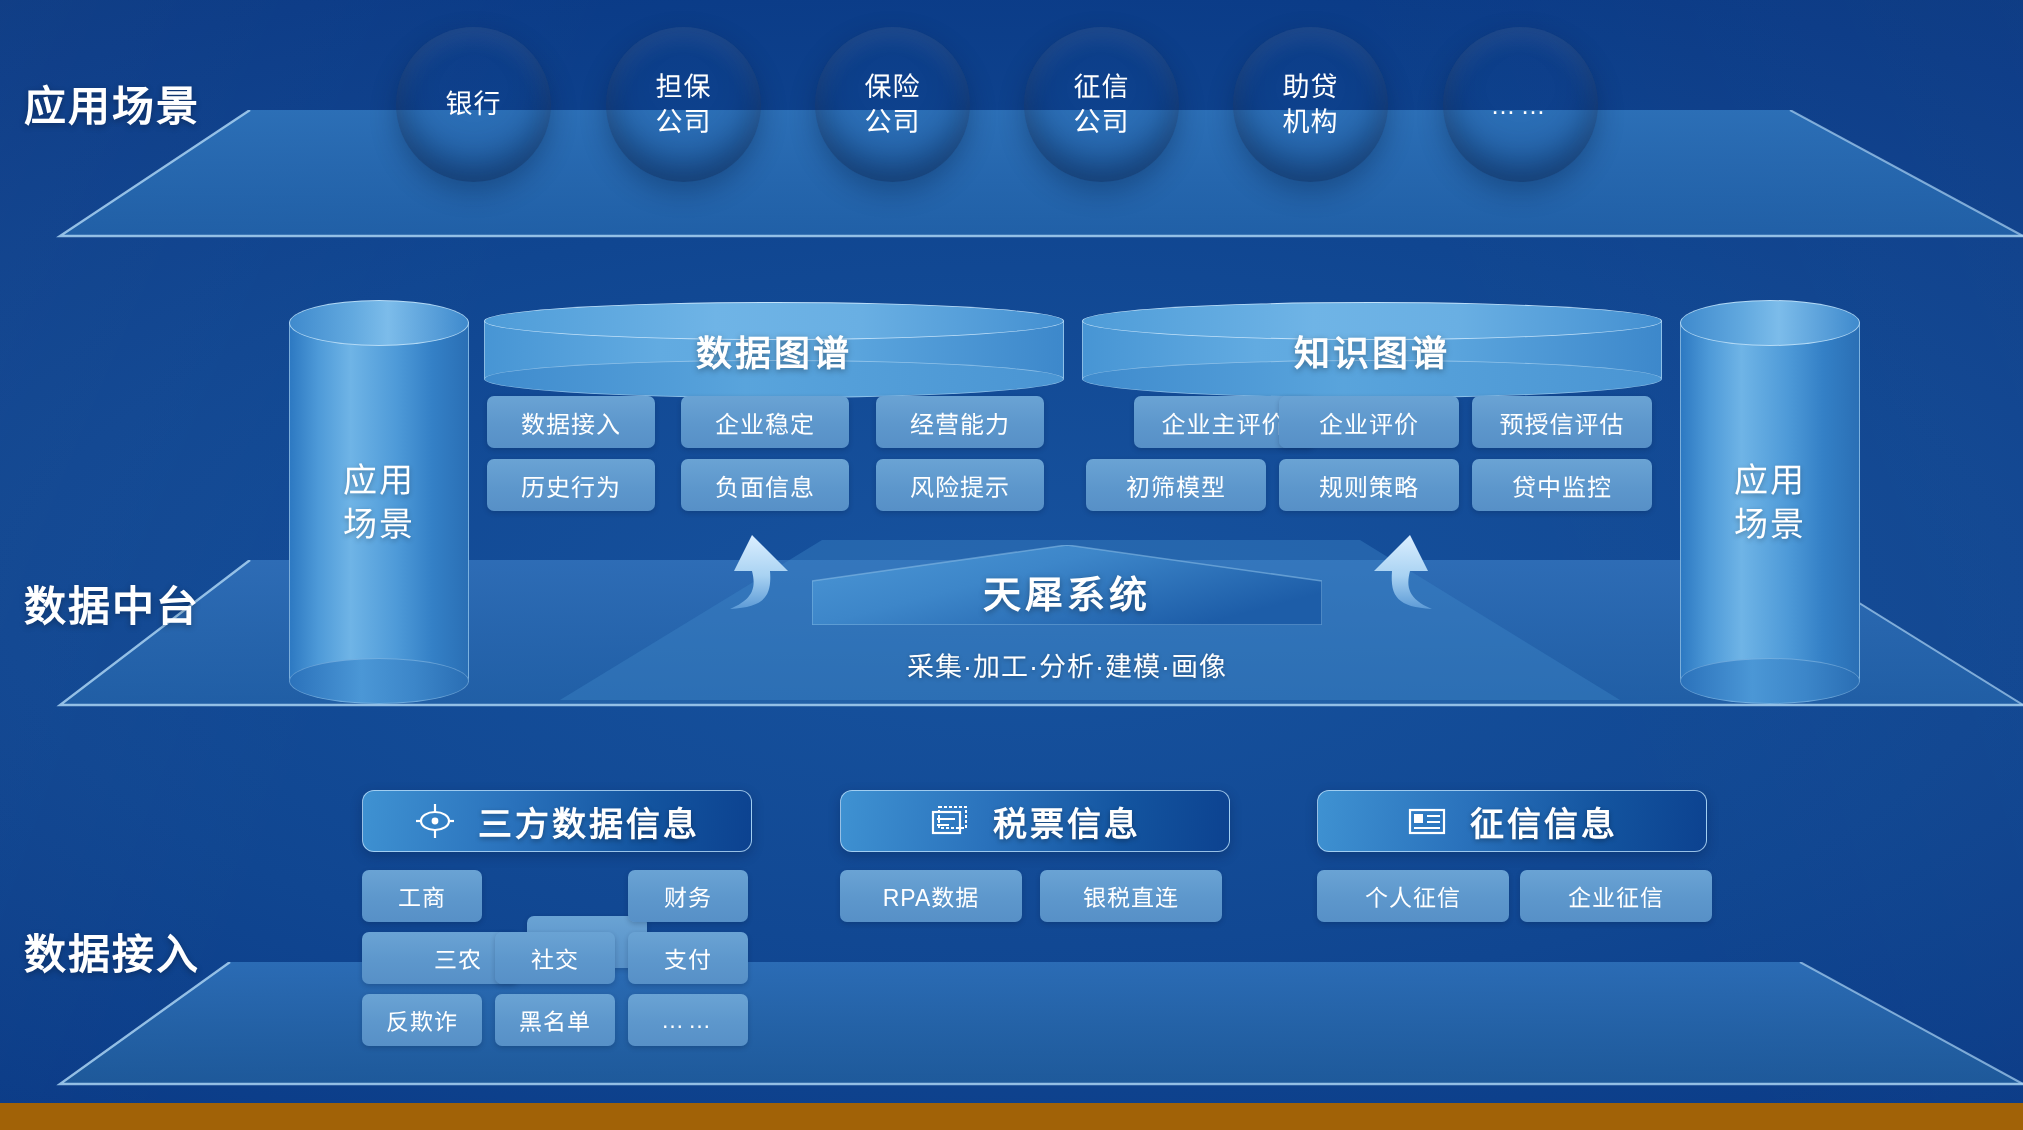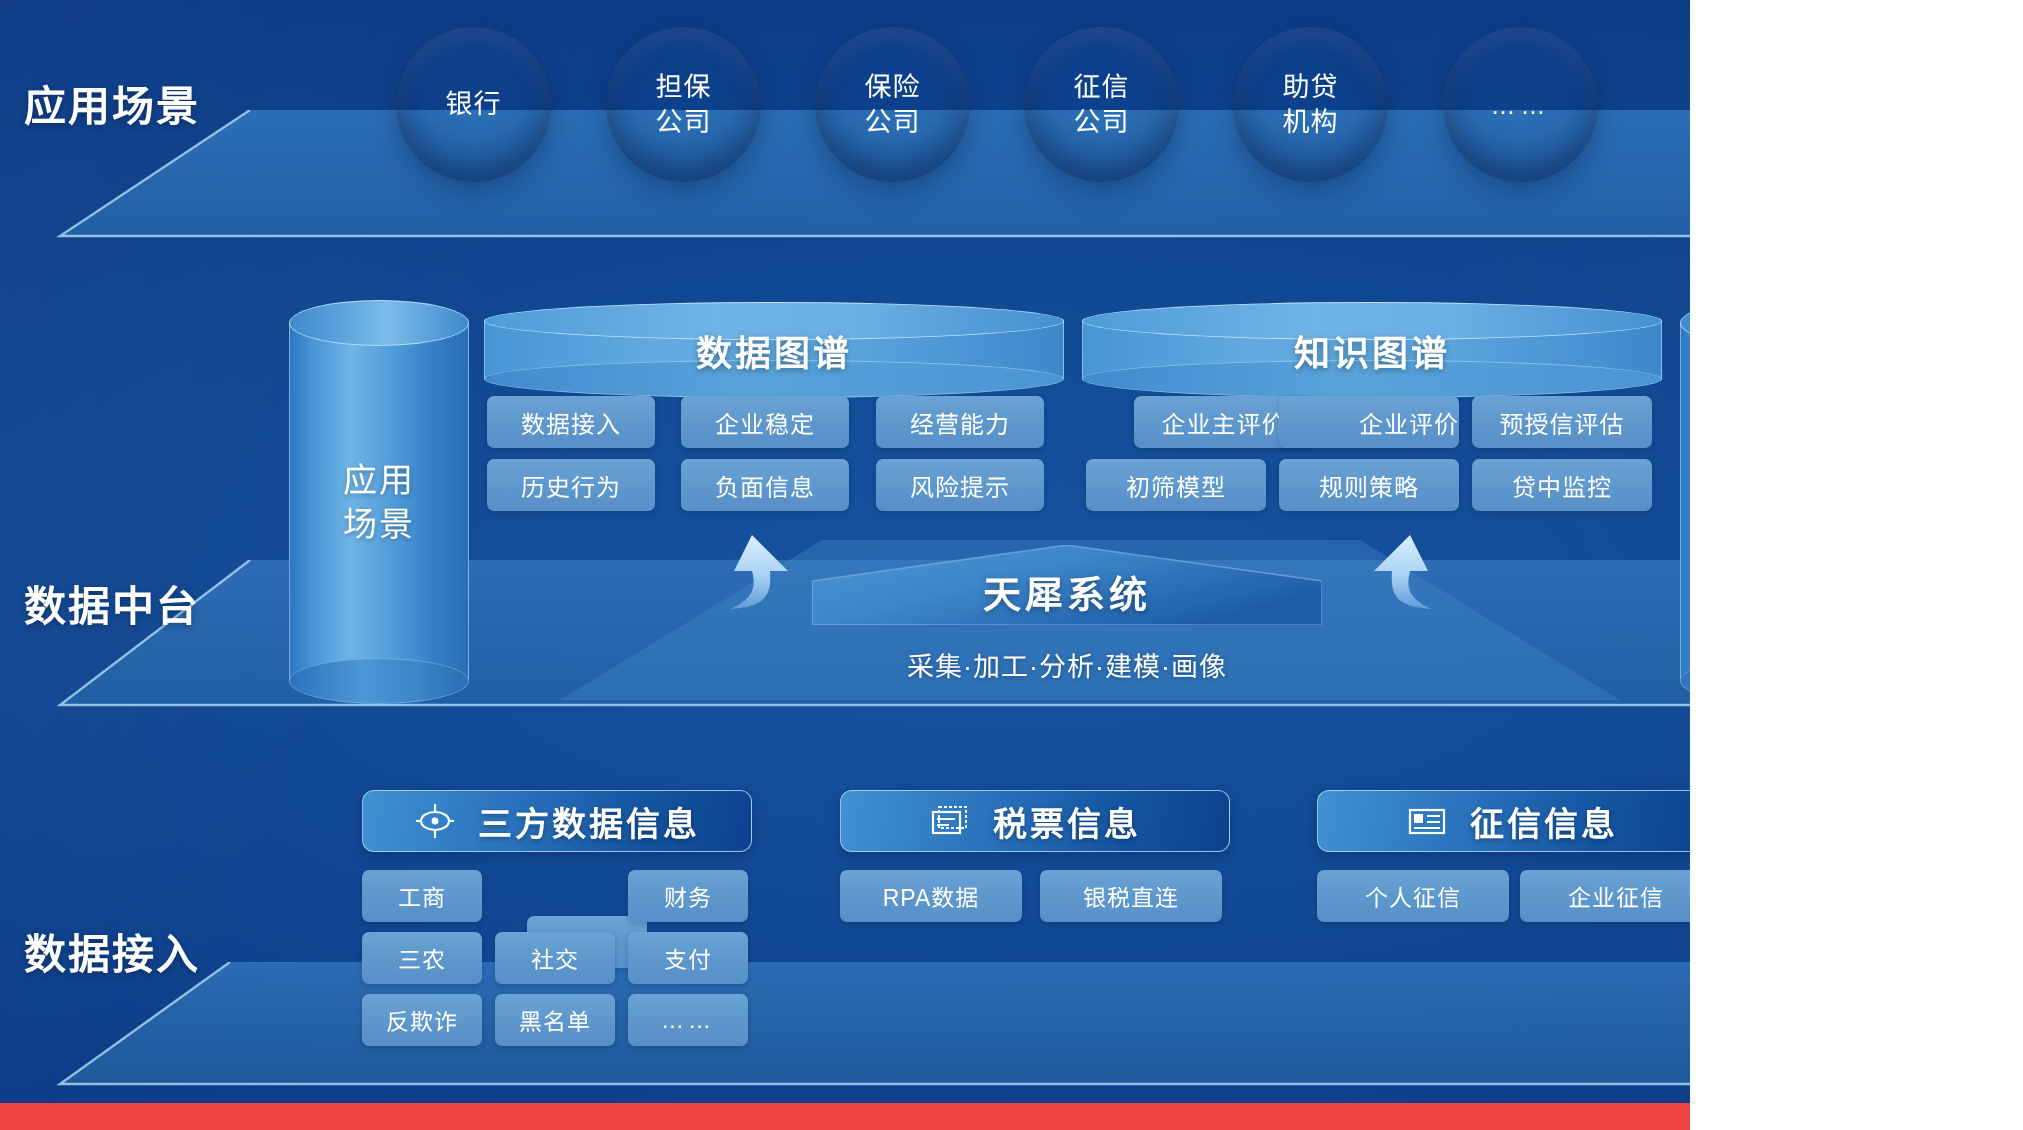--- a/index.html
+++ b/index.html
@@ -2,24 +2,24 @@
 <html lang="zh-CN"><head>
 <meta charset="utf-8">
 <style>
   html,body{margin:0;padding:0;background:#ffffff;}
   body{
     font-family:"Liberation Sans","DejaVu Sans",sans-serif;
     -webkit-font-smoothing:antialiased;
   }
   #stage{
     position:relative;
-    width:1690px;
+    width:2023px;
     height:1130px;
     overflow:hidden;
-    background:#ef4444;
+    background:#a16207;
   }
   
   .canvas{
     position:absolute;
     left:0; top:0; width:2023px; height:1103px;
     background:
       radial-gradient(110% 80% at 50% 55%, #17539f 0%, #104691 45%, #0a3a86 75%, #073478 100%),
       linear-gradient(180deg,#0a3c8c 0%,#0b3f90 50%,#07306f 100%);
     overflow:hidden;
   }
@@ -332,21 +332,21 @@
     <div class="tag" style="left:681px;top:459px;width:168px;height:52px;">
       <span>负面信息</span>
     </div>
     <div class="tag" style="left:876px;top:459px;width:168px;height:52px;">
       <span>风险提示</span>
     </div>
 
     <div class="tag" style="left:1086px;top:396px;width:180px;height:52px;margin-left:48px;">
       <span>企业主评价</span>
     </div>
-    <div class="tag" style="left:1279px;top:396px;width:180px;height:52px;justify-content:flex-end;">
+    <div class="tag" style="left:1279px;top:396px;width:180px;height:52px;">
       <span>企业评价</span>
     </div>
     <div class="tag" style="left:1472px;top:396px;width:180px;height:52px;">
       <span>预授信评估</span>
     </div>
 
     <div class="tag" style="left:1086px;top:459px;width:180px;height:52px;justify-content:center;">
       <span>初筛模型</span>
     </div>
     <div class="tag" style="left:1279px;top:459px;width:180px;height:52px;">
@@ -424,21 +424,21 @@
 
     <div class="tag sm" style="left:362px;top:870px;width:120px;height:52px;">
       <span>工商</span>
     </div>
     <div class="tag sm" style="left:495px;top:916px;width:120px;height:52px;margin-left:32px;">
       <span>法诉</span>
     </div>
     <div class="tag sm" style="left:628px;top:870px;width:120px;height:52px;">
       <span>财务</span>
     </div>
-    <div class="tag sm" style="left:362px;top:932px;width:120px;height:52px;">
+    <div class="tag sm" style="left:362px;top:932px;width:120px;height:52px;padding-left:36px;">
       <span>三农</span>
     </div>
     <div class="tag sm" style="left:495px;top:932px;width:120px;height:52px;">
       <span>社交</span>
     </div>
     <div class="tag sm" style="left:628px;top:932px;width:120px;height:52px;">
       <span>支付</span>
     </div>
     <div class="tag sm" style="left:362px;top:994px;width:120px;height:52px;">
       <span>反欺诈</span>

